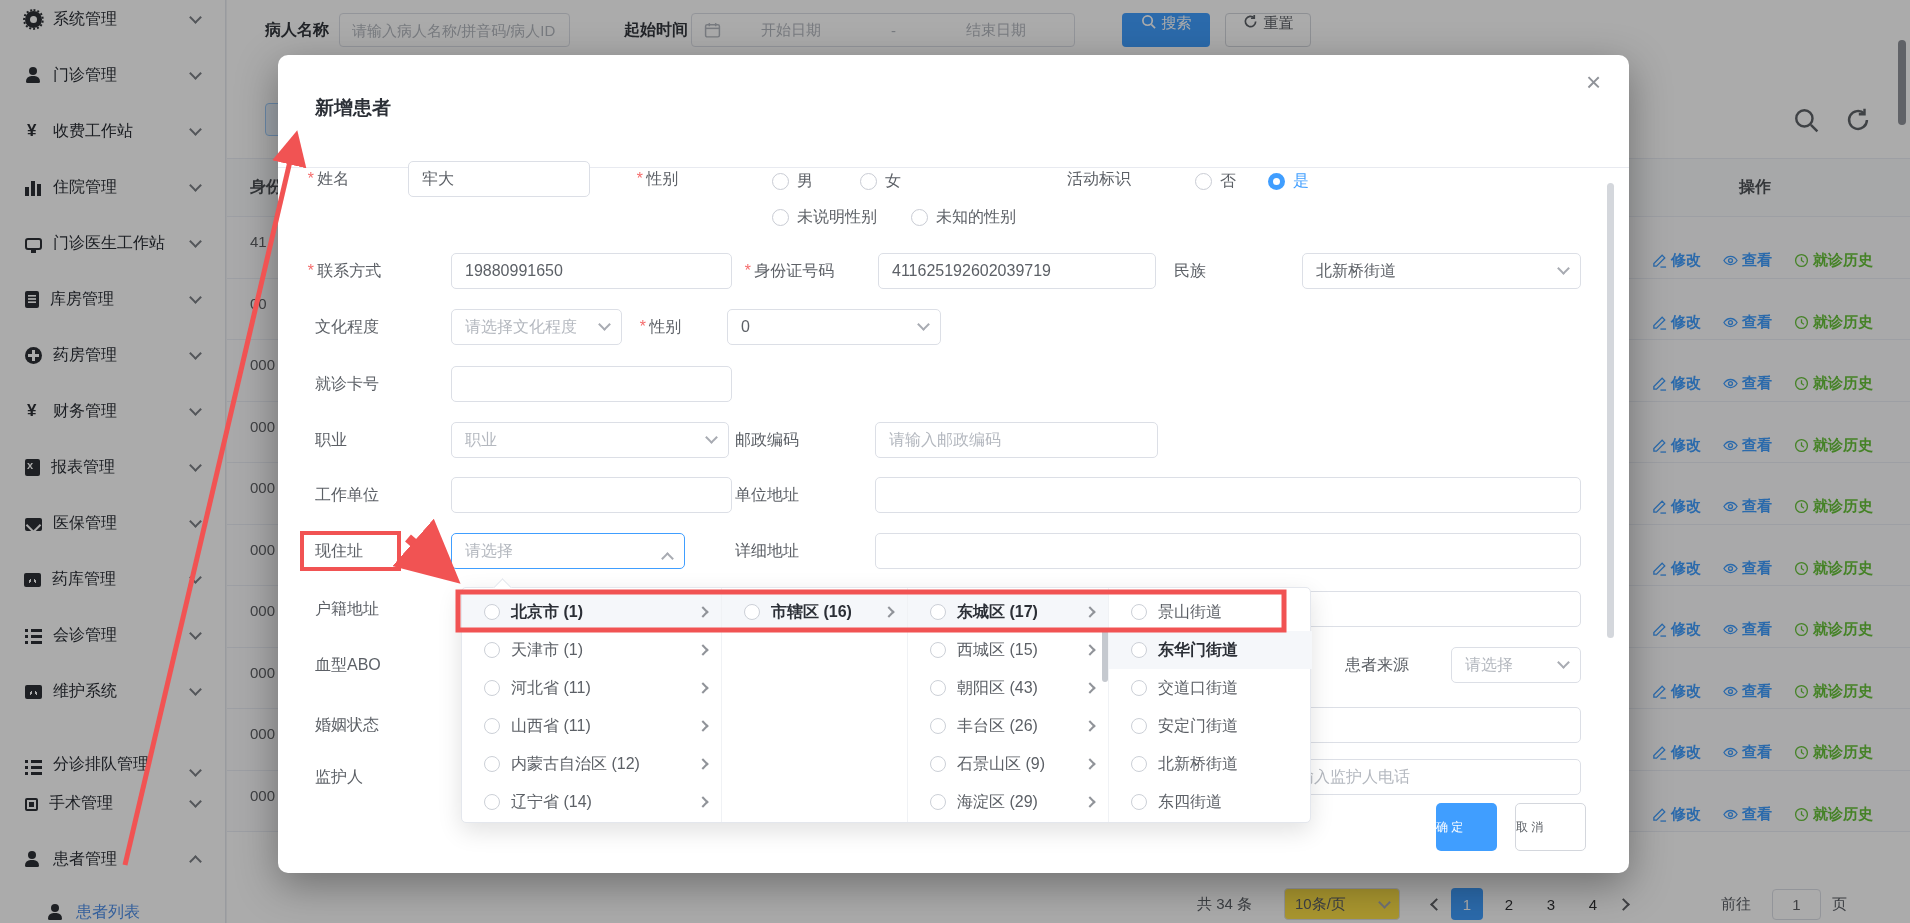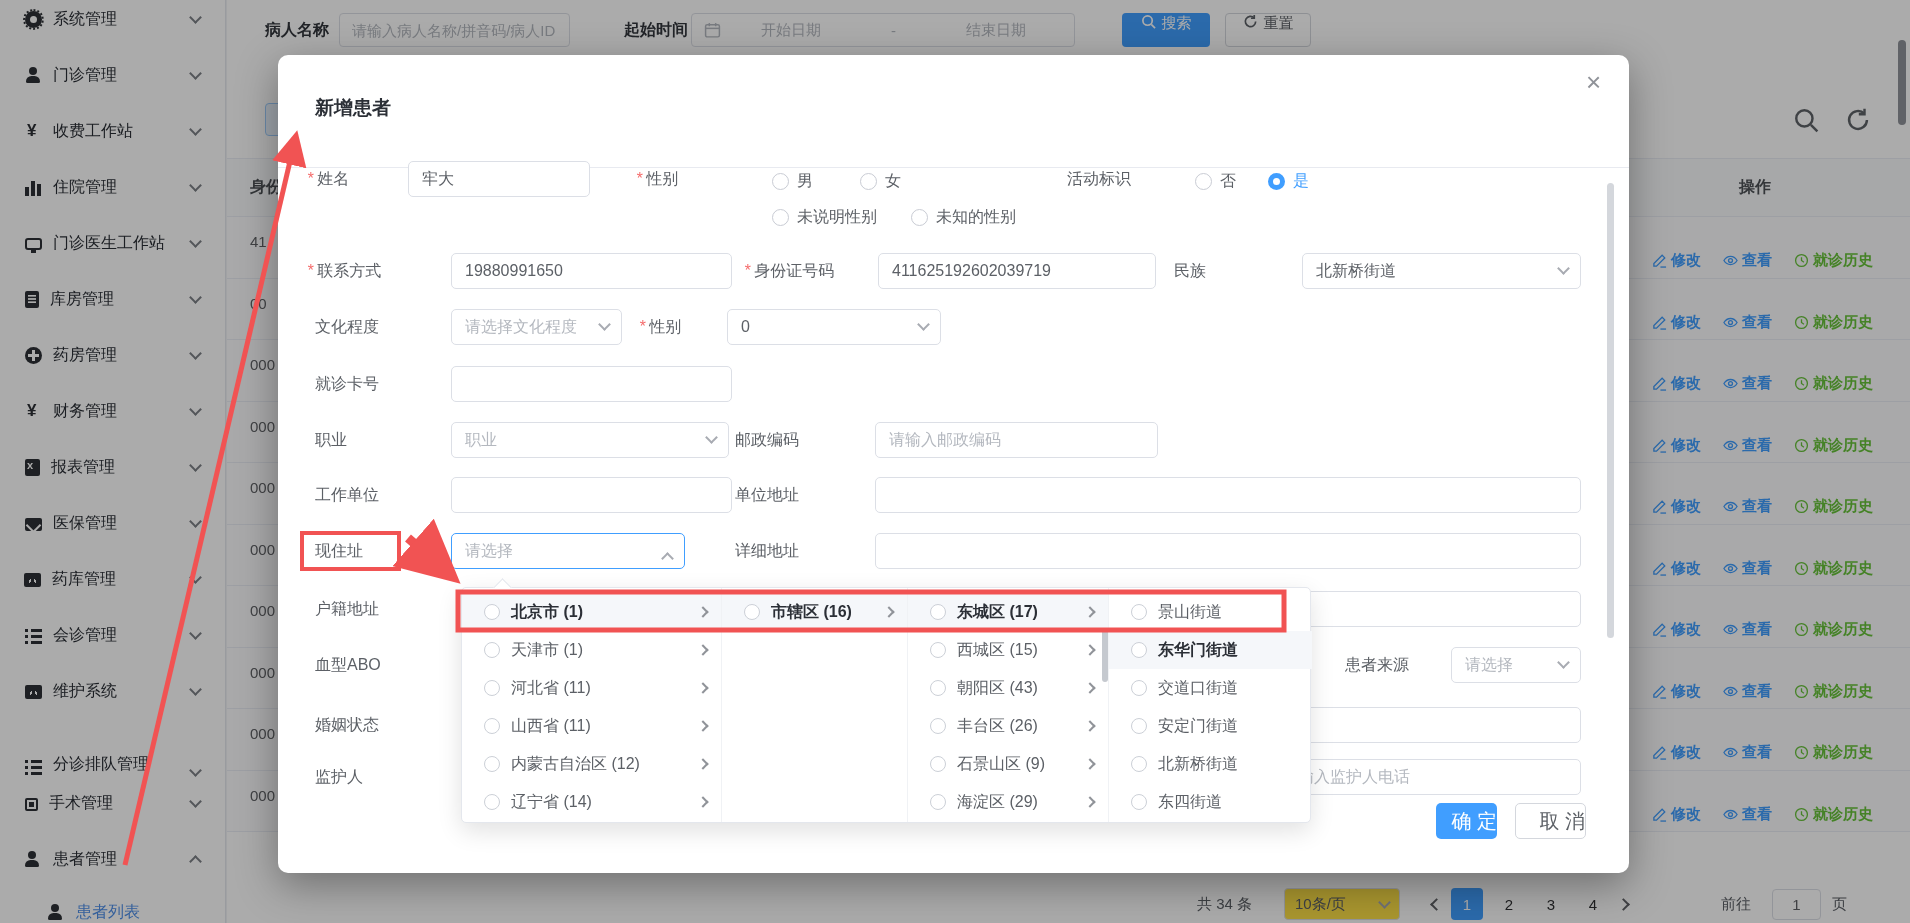--- a/index.html
+++ b/index.html
@@ -99,21 +99,21 @@
   .m-sel .val{font-size:16px;color:#5c6066;overflow:hidden;white-space:nowrap}
   .m-sel .val.ph{color:#b4b8bf}
   .m-sel .caret{position:absolute;right:12px;top:14px}
   .m-sel .caret.up{top:16px}
   .m-sel.focus{border-color:#409EFF}
   .radio{width:17px;height:17px;border:1px solid #c9ccd4;border-radius:50%;background:#fff;display:inline-block;flex:none;cursor:pointer}
   .radio.on{border:5px solid #409EFF}
   .r-group{position:absolute;display:flex;align-items:center;gap:8px}
   .r-lbl{font-size:16px;color:#5c6066;cursor:pointer}
   .r-lbl.on{color:#409EFF}
-  .m-btn{position:absolute;height:36px;border-radius:5px;font-size:20px;display:flex;align-items:center;justify-content:flex-end;cursor:pointer;white-space:nowrap}
+  .m-btn{position:absolute;height:48px;border-radius:5px;font-size:12px;display:flex;align-items:center;justify-content:flex-start;cursor:pointer;white-space:nowrap}
   .m-btn.confirm{left:1158px;top:748px;width:61px;background:#409EFF;color:#fff}
   .m-btn.cancel{left:1237px;top:748px;width:71px;background:#fff;border:1px solid #d4d7dd;color:#5c6066}
 
   
   .cas-panel{position:absolute;left:183px;top:532px;width:850px;height:236px;background:#fff;border:1px solid #e4e7ed;border-radius:5px;box-shadow:0 8px 24px rgba(0,0,0,.12);z-index:5}
   .cas-caret{position:absolute;left:34px;top:-7px;width:13px;height:13px;background:#fff;border-left:1px solid #e4e7ed;border-top:1px solid #e4e7ed;transform:rotate(45deg)}
   .cas-col{position:absolute;top:0;height:234px;border-right:1px solid #f0f2f5;padding-top:5px}
   .cas-col:last-child{border-right:none}
   .cas-item{height:38px;display:flex;align-items:center;padding:0 14px 0 22px;gap:11px;cursor:pointer}
   .cas-item.active{background:#f5f7fa}

